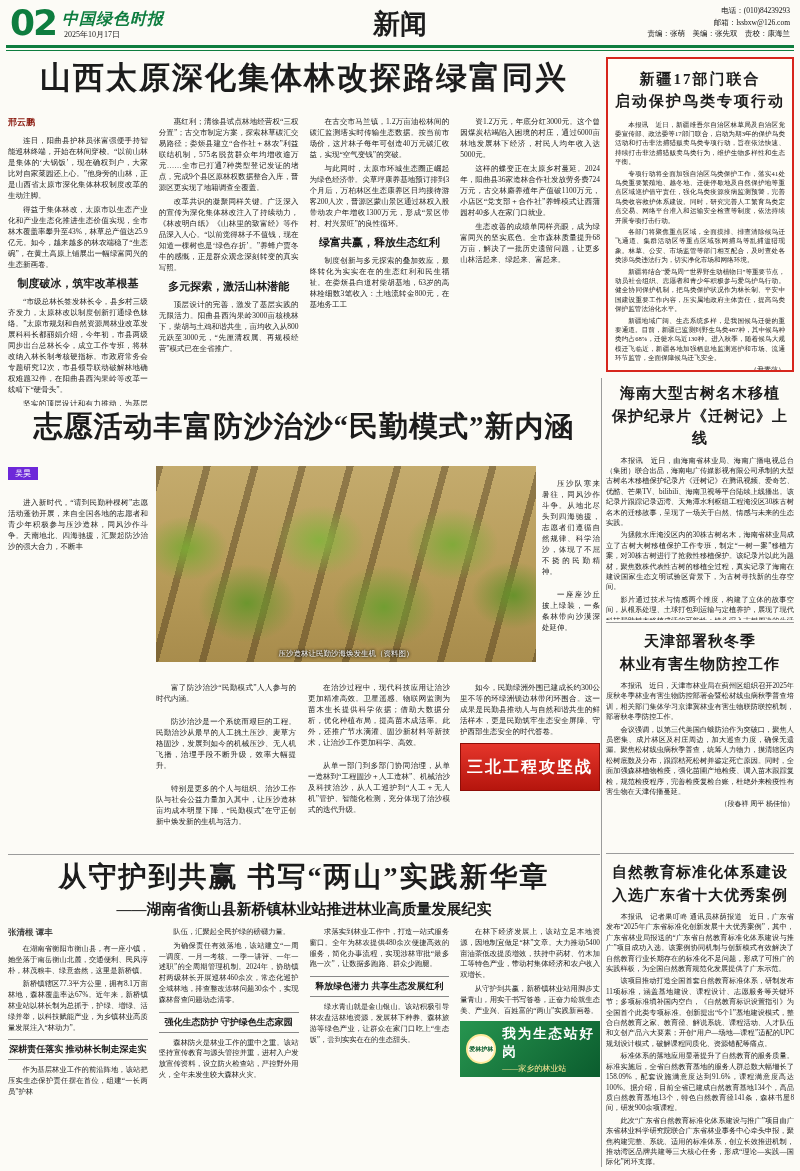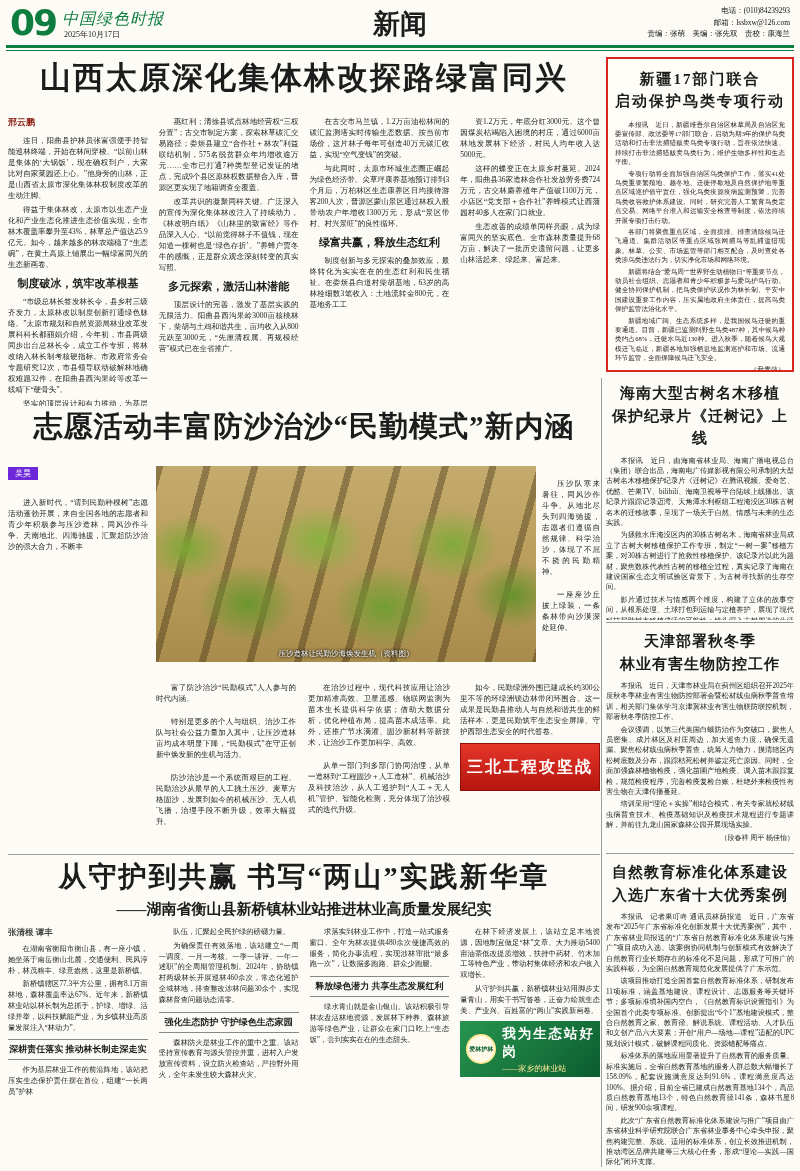--- a/index.html
+++ b/index.html
@@ -1,21 +1,21 @@
 <!DOCTYPE html>
 <html><head>
 <meta charset="utf-8">
 <style>
   html,body{margin:0;padding:0;background:#d9d7d0;}
   #page{position:relative;width:800px;height:1171px;background:#fcfbf6;margin:0 auto;
         font-family:"Liberation Serif","DejaVu Serif",serif;color:#1c1c1c;overflow:hidden;}
   
   .pagenum{position:absolute;left:10px;top:2px;font-family:"DejaVu Sans",sans-serif;
            font-size:36px;font-weight:bold;color:#0e7d3f;letter-spacing:-2px;}
-  .masthead{position:absolute;left:62px;top:9px;font-size:16px;font-weight:normal;
+  .masthead{position:absolute;left:62px;top:9px;font-size:16px;font-weight:bold;
             font-style:italic;color:#0e7d3f;letter-spacing:1px;}
   .pubdate{position:absolute;left:64px;top:29px;font-size:8px;color:#222;}
   .section-title{position:absolute;left:300px;top:6px;width:200px;text-align:center;
                  font-size:27px;font-weight:bold;font-family:"Liberation Serif",serif;}
   .contact{position:absolute;right:10px;top:5px;text-align:right;font-size:7.5px;line-height:1.55;color:#111;}
   .rule-a{position:absolute;left:6px;right:6px;top:45px;height:3px;background:#0e7d3f;}
   .rule-b{position:absolute;left:6px;right:6px;top:50px;height:1px;background:#0e7d3f;}
   
   .cols{display:flex;gap:11px;}
   .col{flex:1;overflow:hidden;text-align:justify;}
@@ -82,21 +82,21 @@
   .a3-headline{text-align:center;font-size:28px;font-weight:bold;letter-spacing:2px;margin:2px 0 4px 0;}
   .a3-subtitle{text-align:center;font-size:15px;font-weight:bold;margin:0 0 8px 0;}
   .a3-cols{height:236px;}
   .a3-cols .col p{font-size:7.3px;line-height:10.8px;}
 </style>
 </head>
 <body>
 
 <div id="page">
 
-  <div class="pagenum">09</div>
+  <div class="pagenum">02</div>
   <div class="masthead">中国绿色时报</div>
   <div class="pubdate">2025年10月17日</div>
   <div class="section-title">新闻</div>
   <div class="contact">
     <div>电话：(010)84239293</div>
     <div>邮箱：lssbxw@126.com</div>
     <div>责编：张萌　美编：张先双　责校：康海兰</div>
   </div>
   <div class="rule-a"></div>
   <div class="rule-b"></div>
@@ -157,21 +157,20 @@
   </div>
   <div class="hdiv" style="left:606px;width:188px;top:622px;"></div>
 
   <div class="side-art" style="top:626px;height:226px;">
     <h2>
       <span>天津部署秋冬季</span><br>
       <span>林业有害生物防控工作</span>
     </h2>
     <p>本报讯　近日，天津市林业局在蓟州区组织召开2025年度秋冬季林业有害生物防控部署会暨松材线虫病秋季普查培训，相关部门集体学习京津冀林业有害生物联防联控机制，部署秋冬季防控工作。</p>
     <p>会议强调，以第三代美国白蛾防治作为突破口，聚焦人员密集、成片林区及村庄周边，加大巡查力度，确保无遗漏。聚焦松材线虫病秋季普查，统筹人力物力，摸清辖区内松树底数及分布，跟踪枯死松树并鉴定死亡原因。同时，全面加强森林植物检疫，强化苗圃产地检疫、调入苗木跟踪复检，规范检疫程序，完善检疫复检台账，杜绝外来检疫性有害生物在天津传播蔓延。</p>
-    <p>培训采用“理论＋实操”相结合模式，有关专家就松材线虫病普查技术、检疫基础知识及检疫技术规程进行专题讲解，并前往九龙山国家森林公园开展现场实操。</p>
     <div class="author-line">（段春祥 周平 杨佳怡）</div>
   </div>
   <div class="hdiv" style="left:606px;width:188px;top:853px;"></div>
 
   <div class="side-art" style="top:857px;height:312px;">
     <h2>
       <span>自然教育标准化体系建设</span><br>
       <span>入选广东省十大优秀案例</span>
     </h2>
     <p>本报讯　记者果叮咚 通讯员林荫报道　近日，广东省发布“2025年广东省标准化创新发展十大优秀案例”，其中，广东省林业局报送的“广东省自然教育标准化体系建设与推广”项目成功入选。该案例协同机制与创新模式有效解决了自然教育行业长期存在的标准化不足问题，形成了可推广的实践样板，为全国自然教育规范化发展提供了广东示范。</p>
@@ -188,22 +187,22 @@
     </div>
     <div class="photo">
       <div class="photo-caption">压沙造林让民勤沙海焕发生机（资料图）</div>
     </div>
     <div class="a2-side">
       <p>压沙队寒来暑往，同风沙作斗争。从地北尽头到四海驰援，志愿者们遵循自然规律、科学治沙，体现了不屈不挠的民勤精神。</p>
       <p>一座座沙丘披上绿装，一条条林带向沙漠深处延伸。</p>
     </div>
     <div class="a2-lower lc2">
       <p>富了防沙治沙“民勤模式”人人参与的时代内涵。</p>
+      <p>防沙治沙是一个系统而艰巨的工程。民勤治沙从最早的人工挑土压沙、麦草方格固沙，发展到如今的机械压沙、无人机飞播，治理手段不断升级，效率大幅提升。</p>
       <p>特别是更多的个人与组织、治沙工作队与社会公益力量加入其中，让压沙造林亩均成本明显下降，“民勤模式”在守正创新中焕发新的生机与活力。</p>
-      <p>防沙治沙是一个系统而艰巨的工程。民勤治沙从最早的人工挑土压沙、麦草方格固沙，发展到如今的机械压沙、无人机飞播，治理手段不断升级，效率大幅提升。</p>
     </div>
     <div class="a2-lower lc3">
       <p>在治沙过程中，现代科技应用让治沙更加精准高效。卫星遥感、物联网监测为苗木生长提供科学依据；借助大数据分析，优化种植布局，提高苗木成活率。此外，还推广节水滴灌、固沙新材料等新技术，让治沙工作更加科学、高效。</p>
       <p>从单一部门到多部门协同治理，从单一造林到“工程固沙＋人工造林”、机械治沙及科技治沙，从人工巡护到“人工＋无人机”管护、智能化检测，充分体现了治沙模式的迭代升级。</p>
     </div>
     <div class="a2-lower lc4">
       <p>如今，民勤绿洲外围已建成长约300公里不等的环绿洲锁边林带闭环围合。这一成果是民勤县推动人与自然和谐共生的鲜活样本，更是民勤筑牢生态安全屏障、守护西部生态安全的时代答卷。</p>
       <div class="banner-red banner-red2">三北工程攻坚战</div>
     </div>
   </div>

